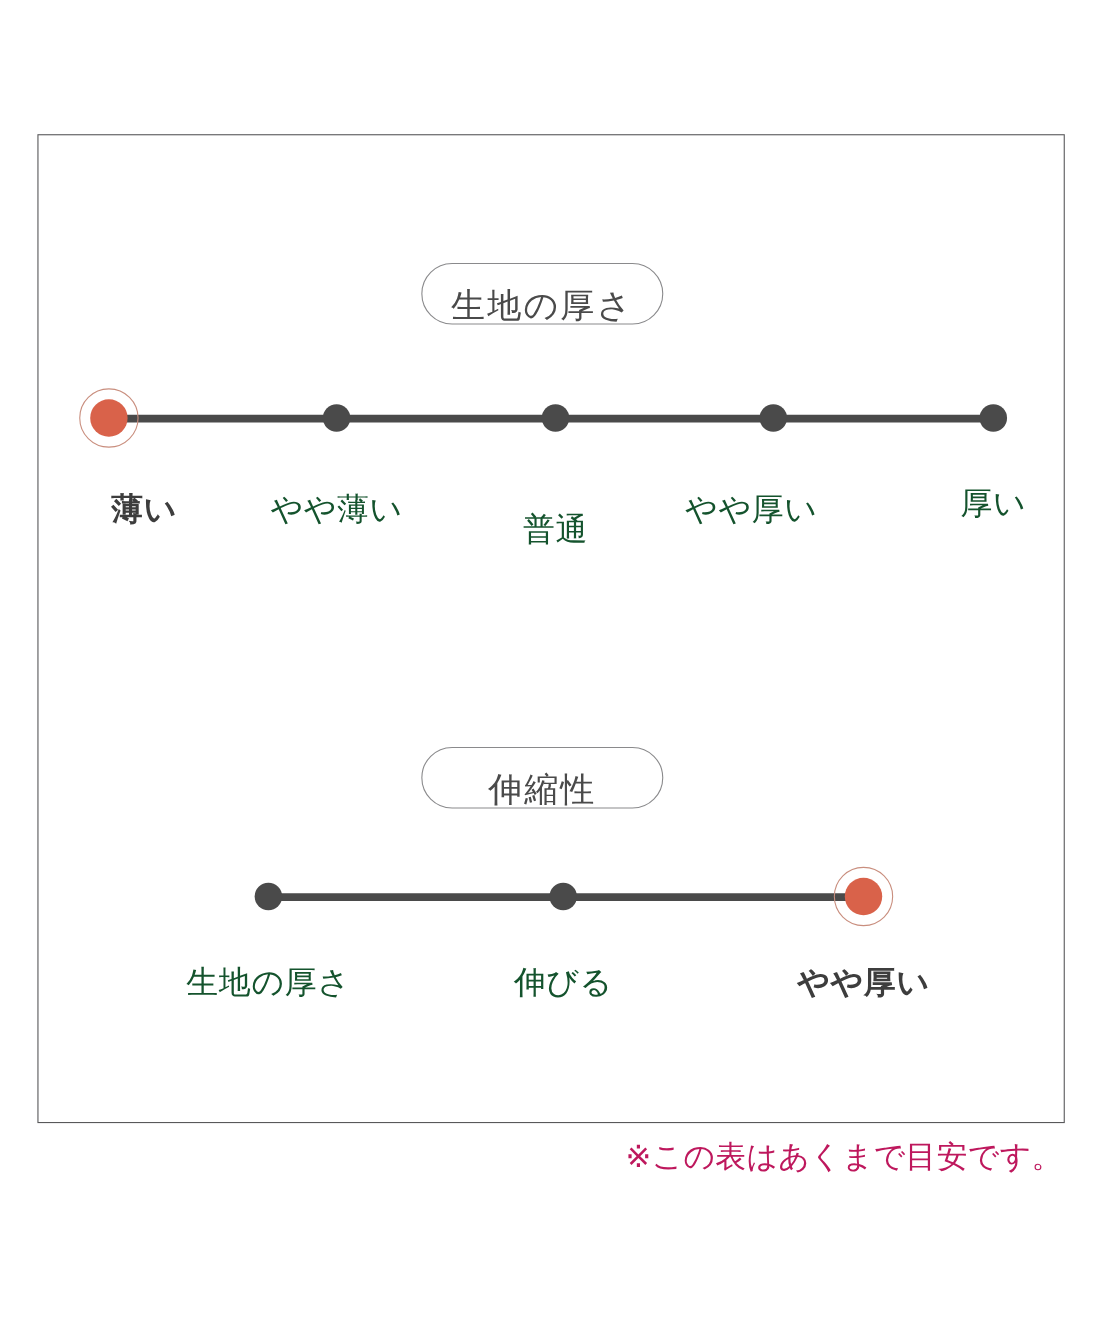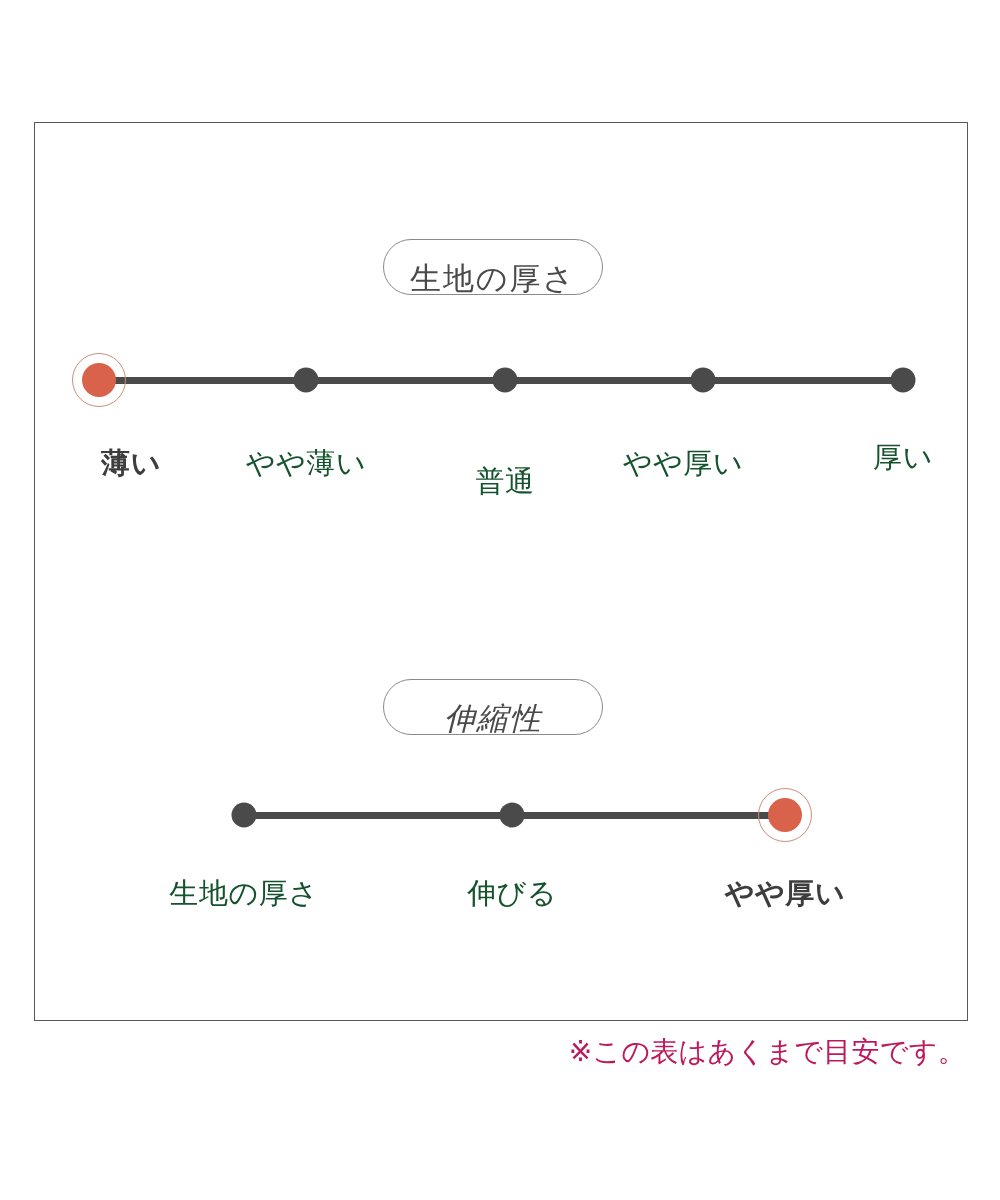--- a/index.html
+++ b/index.html
@@ -134,21 +134,21 @@
       </div>
   </div>
   <div id="labels-0">
       <div class="tick-label active" style="left: 64px; top: 326px; margin-left: 32px;">薄い</div>
       <div class="tick-label" style="left: 271px; top: 326px;">やや薄い</div>
       <div class="tick-label" style="left: 470px; top: 344px;">普通</div>
       <div class="tick-label" style="left: 648px; top: 326px;">やや厚い</div>
       <div class="tick-label" style="left: 868px; top: 320px;">厚い</div>
     </div>
 
-  <div class="pill" id="pill-1" style="left: 348px; top: 529px; width: 220px; font-style: italic;">
+  <div class="pill" id="pill-1" style="left: 348px; top: 529px; width: 220px;">
     <span class="pill-label">伸縮性</span>
   </div>
 
   <div class="scale" id="scale-1" style="left: 0px; top: 692px; width: 934px;">
     <div class="track" id="track-1" style="left: 209px; width: 541px; top: -3px;"></div>
     <div id="dots-1">
         <div class="dot" style="left: 209px; top: 0px;"></div>
         <div class="dot" style="left: 477px; top: 0px;"></div>
         <div class="dot-ring" style="left: 750px; top: 0px;"></div>
         <div class="dot active" style="left: 750px; top: 0px;"></div>

